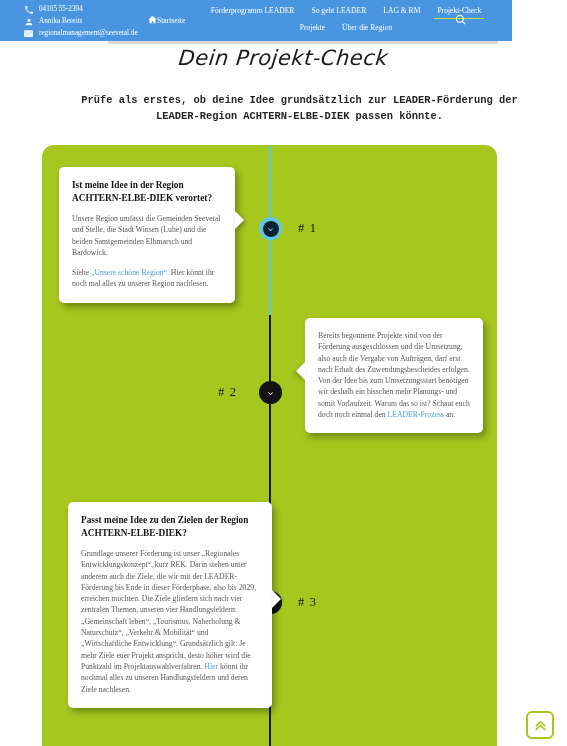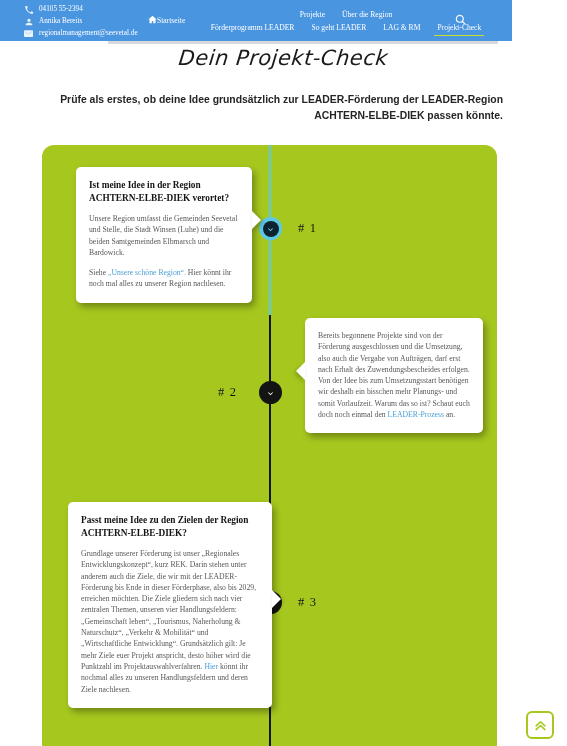--- a/index.html
+++ b/index.html
@@ -111,24 +111,24 @@
     font-size: 21px;
     font-weight: 400;
     font-style: italic;
     letter-spacing: 0.5px;
     color: #1a1a1a;
     transform: skewX(-6deg);
   }
 
   .intro {
     position: absolute;
-    left: 48px; top: 92px;
+    left: 72px; top: 92px;
     width: 455px;
-    text-align: right;
-    font-family: Liberation Sans, sans-serif;
+    text-align: center;
+    font-family: Liberation Mono, monospace;
     font-weight: bold;
     font-size: 10.4px;
     line-height: 16px;
     color: #252525;
   }
 
   
   .green-panel {
     position: absolute;
     left: 42px; top: 145px;
@@ -242,21 +242,21 @@
     right: -9px;
     border-left: 9px solid #ffffff;
     filter: drop-shadow(2px 2px 2px rgba(0,0,0,0.28));
   }
   .ptr.left {
     left: -9px;
     border-right: 9px solid #ffffff;
     filter: drop-shadow(-2px 2px 2px rgba(0,0,0,0.22));
   }
 
-  #card1 { left: 76px;  top: 167px; width: 176px; }
+  #card1 { left: 59px;  top: 167px; width: 176px; }
   #card2 { left: 305px; top: 318px; width: 178px; }
   #card3 { left: 68px;  top: 502px; width: 204px; }
 
   
   .scrolltop {
     position: absolute;
     right: 13px; bottom: 7px;
     width: 28px; height: 28px;
     border-radius: 6px;
     background: #ffffff;
@@ -302,29 +302,29 @@
   <div class="home-link">
     <span class="ico">
       <svg width="9" height="9" viewBox="0 0 24 24">
           <path fill="#ffffff" d="M12 2 1 12h3v10h6v-6h4v6h6V12h3z"></path>
         </svg>
     </span>
     <span>Startseite</span>
   </div>
 
   <div class="mainnav">
-    <div class="navrow second">
-      <span class="navitem">Projekte</span>
-      <span class="navitem">Über die Region</span>
-    </div>
     <div class="navrow">
       <span class="navitem">Förderprogramm LEADER</span>
       <span class="navitem">So geht LEADER</span>
       <span class="navitem">LAG &amp; RM</span>
       <span class="navitem active">Projekt-Check</span>
+    </div>
+    <div class="navrow second">
+      <span class="navitem">Projekte</span>
+      <span class="navitem">Über die Region</span>
     </div>
   </div>
 
   <div class="search-btn">
     <span>
       <svg width="11" height="11" viewBox="0 0 24 24">
           <path fill="none" stroke="#ffffff" stroke-width="2.6" d="M10.5 3a7.5 7.5 0 1 0 0 15 7.5 7.5 0 0 0 0-15zM16.2 16.2 22 22"></path>
         </svg>
     </span>
   </div>

